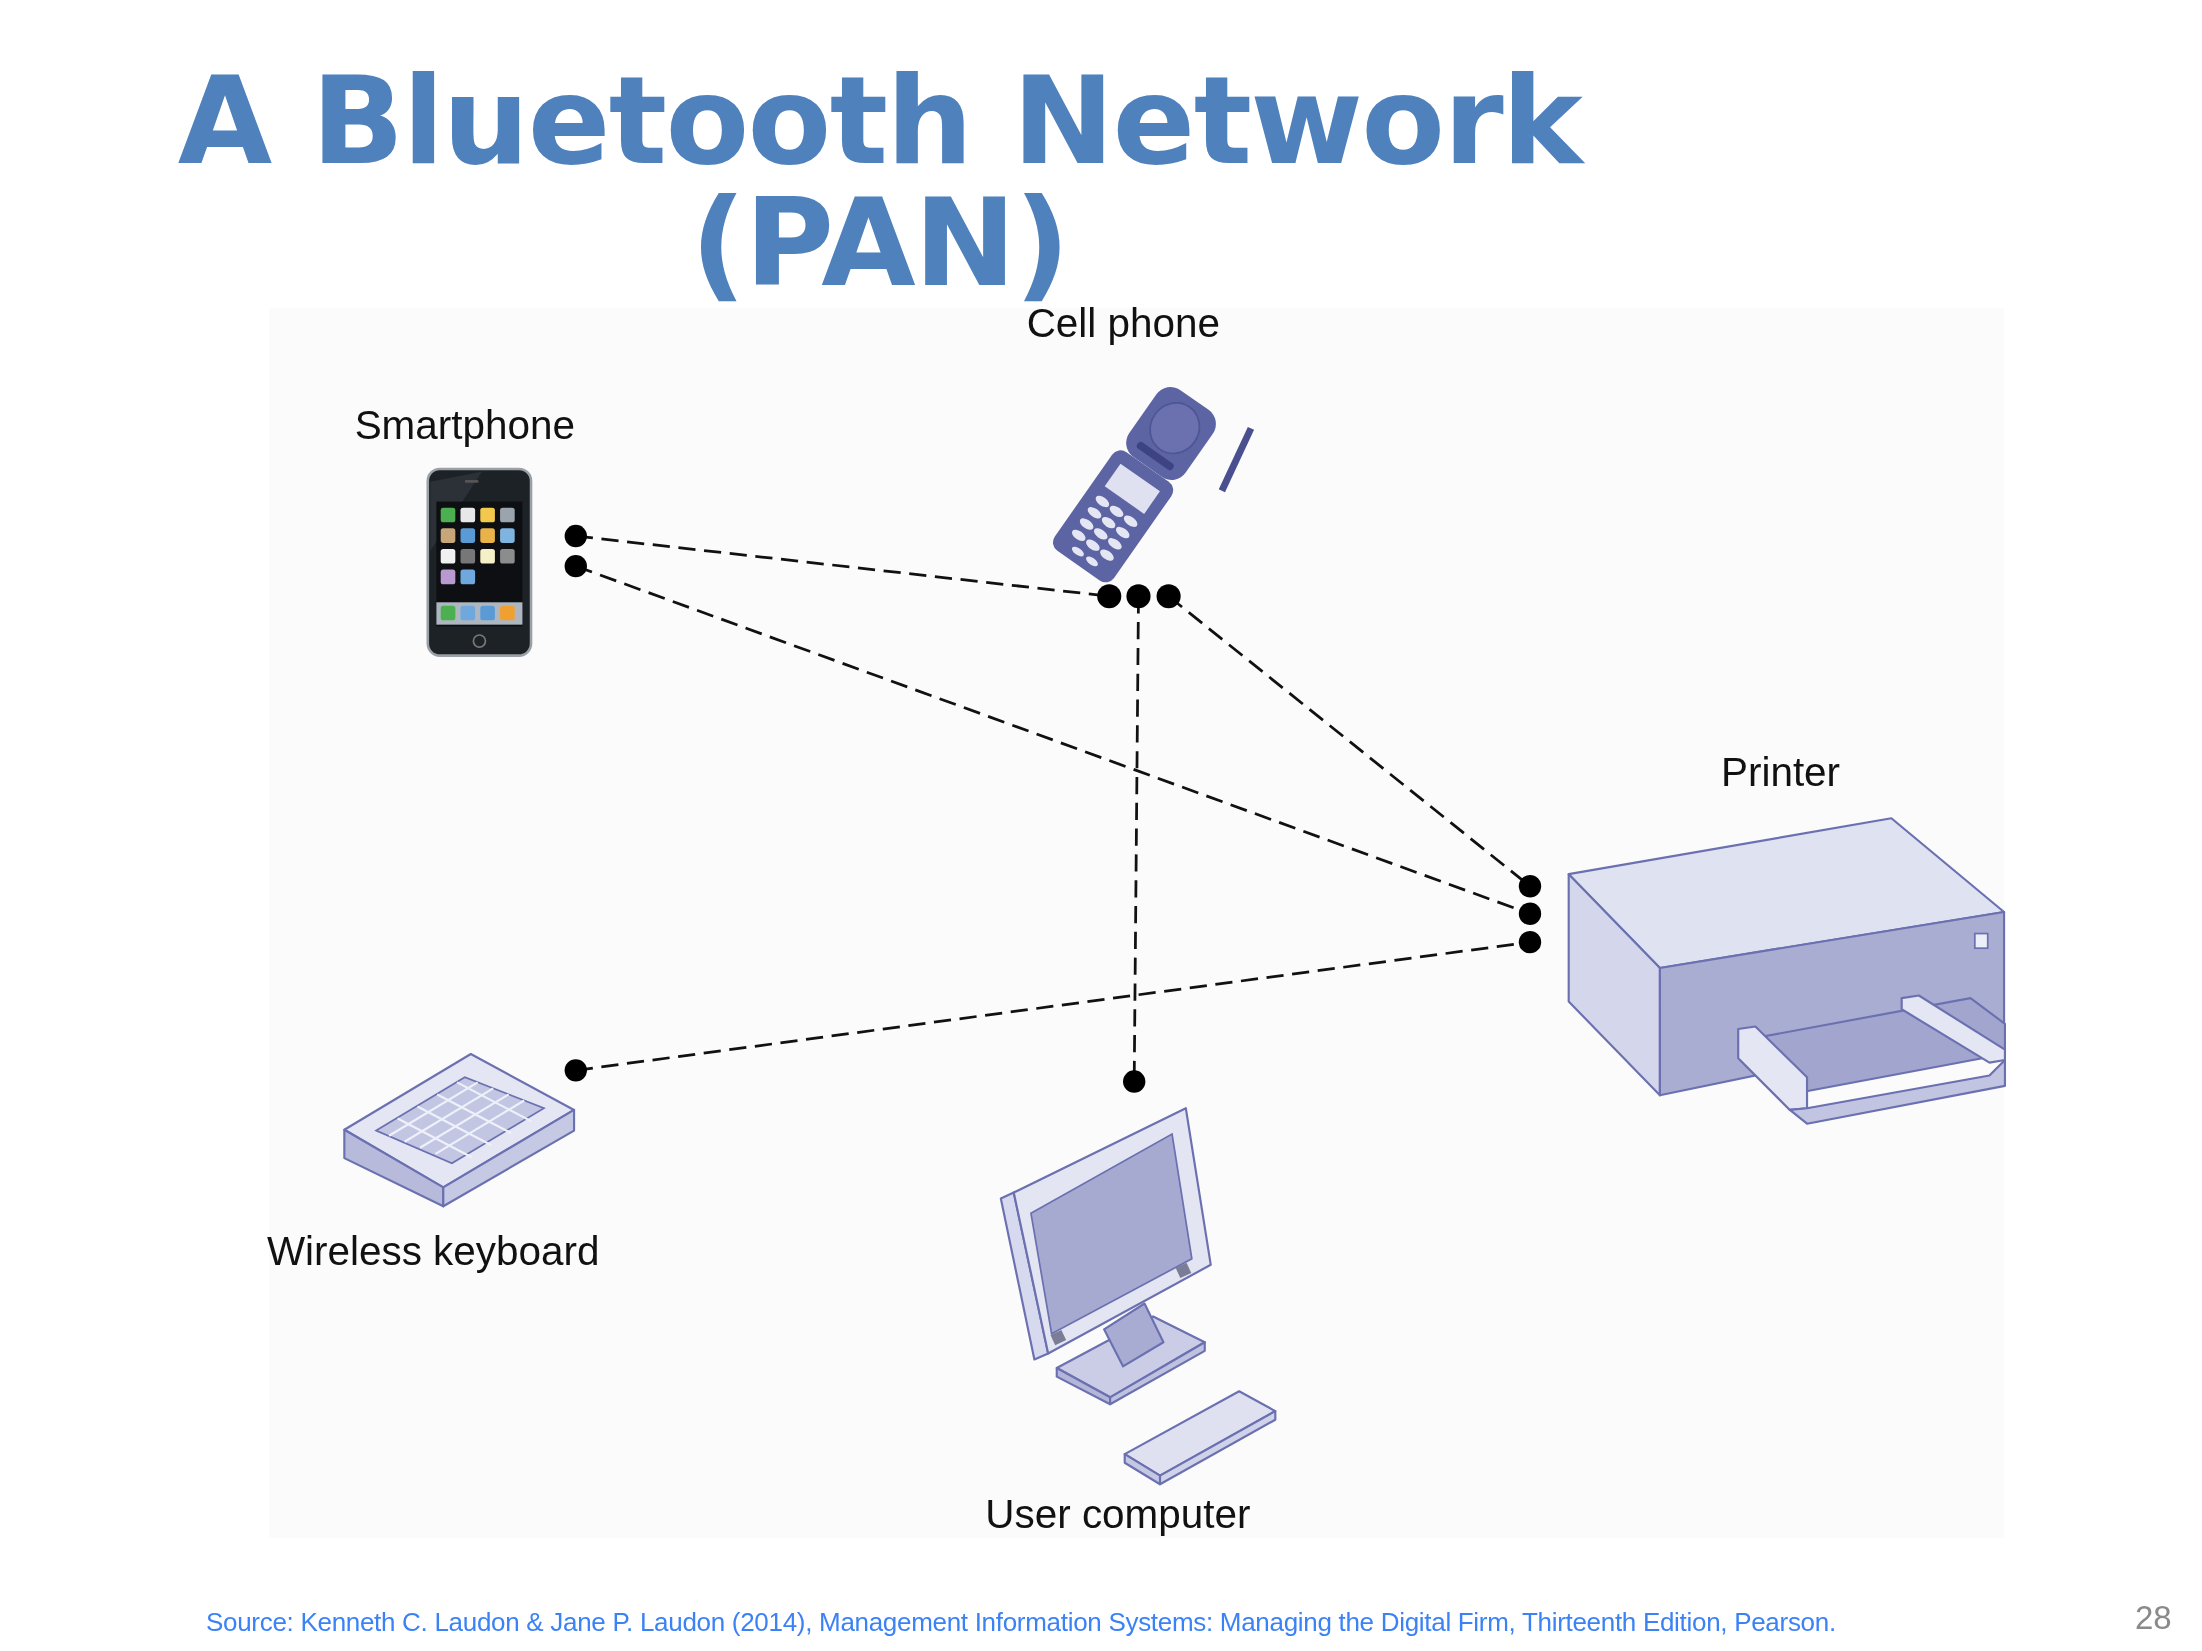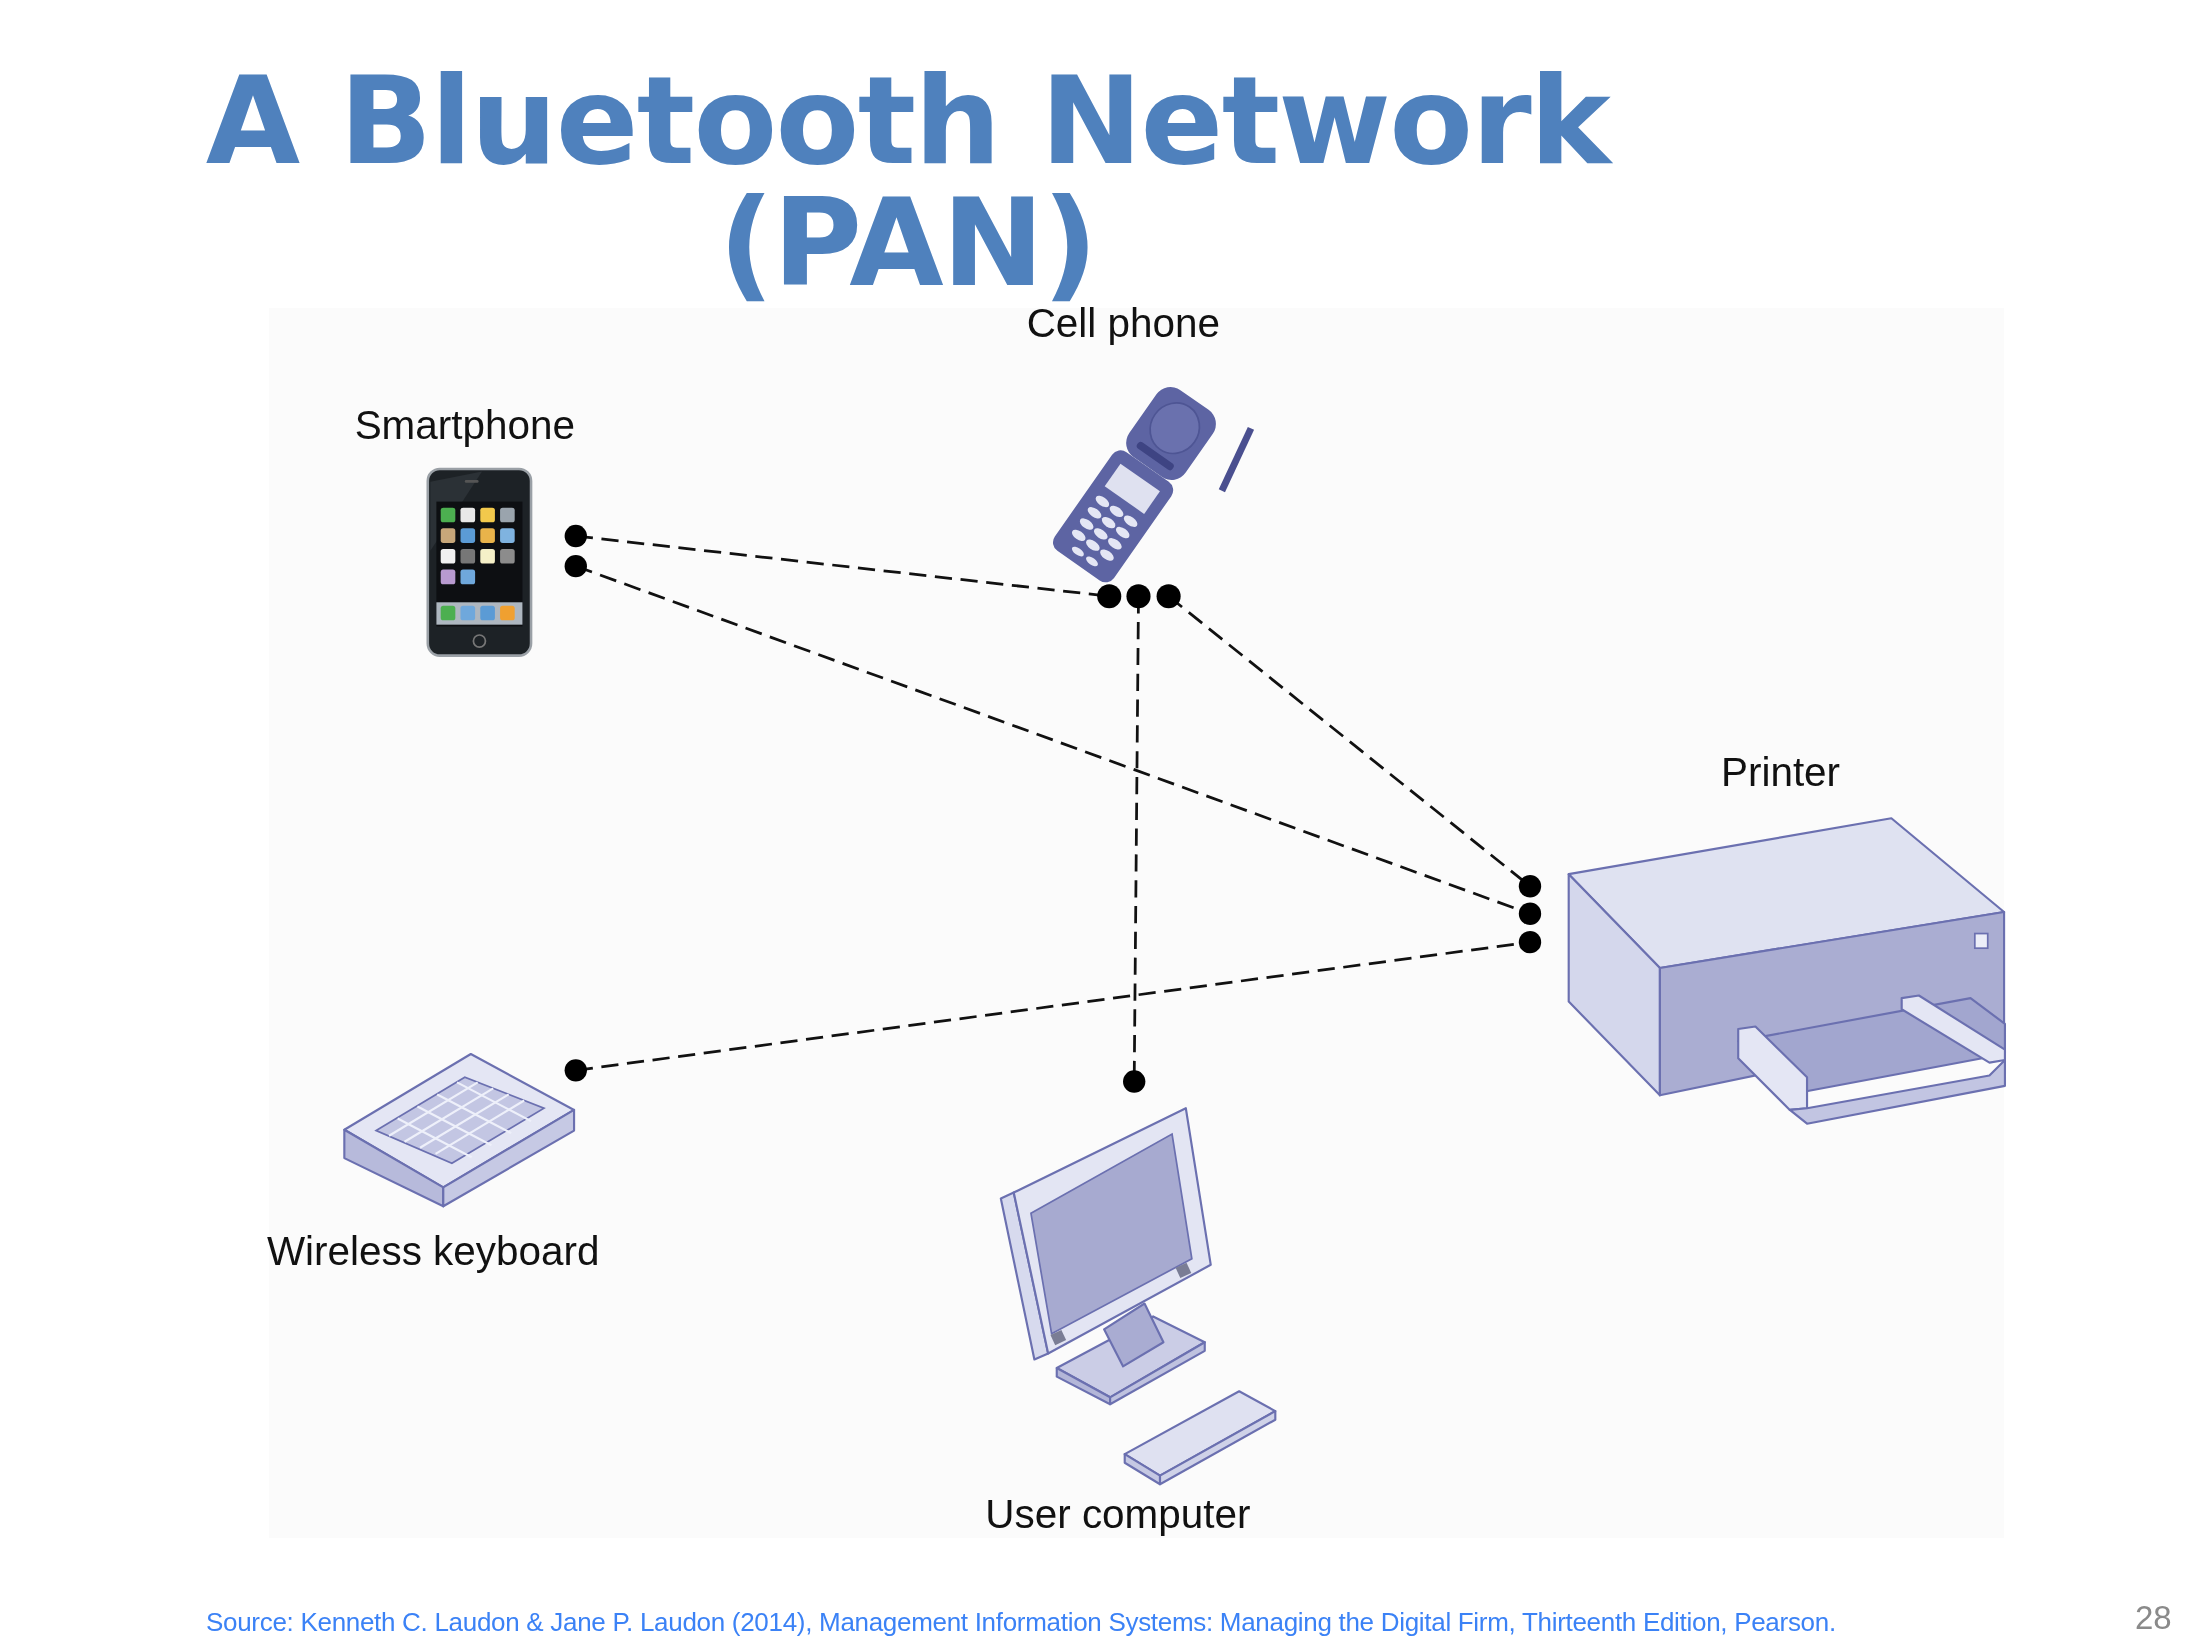--- a/index.html
+++ b/index.html
@@ -1,20 +1,20 @@
 <!DOCTYPE html>
 <html style="font-size:13.8px"><head>
   <meta charset="utf-8">
   <style>
     html, body { margin: 0; padding: 0; background: #ffffff; }
     body { width: 2203px; height: 1652px; position: relative; overflow: hidden; font-family: "Liberation Sans", sans-serif; }
     .title {
-      position: absolute; left: 12px; width: 1759px; top: 60px; text-align: center;
+      position: absolute; left: 0; width: 1759px; top: 60px; text-align: center;
       font-family: "DejaVu Sans", sans-serif; font-weight: bold; font-size: 122px; letter-spacing: -1.7px;
-      color: #4f81bd; line-height: 1; padding-left: 16px;
+      color: #4f81bd; line-height: 1;
     }
     .panel { position: absolute; left: 269px; top: 308px; width: 1735px; height: 1230px; background: #fbfbfb; }
     svg.diagram { position: absolute; left: 0; top: 0; }
     .lbl { font-family: "Liberation Sans", sans-serif; font-size: 47px; fill: #111111; }
     .footer {
       position: absolute; left: 206px; top: 1607px; font-family: "Liberation Sans", sans-serif;
       font-size: 26px; color: #3b82f6; letter-spacing: -0.3px; white-space: nowrap;
     }
     .pagenum { position: absolute; left: 2135px; top: 1599px; font-family: "Liberation Sans", sans-serif; font-size: 33px; color: #8a8a8a; text-align: center; }
     .link { stroke: #111; stroke-width: 3.2; stroke-dasharray: 20 10; fill: none; }

